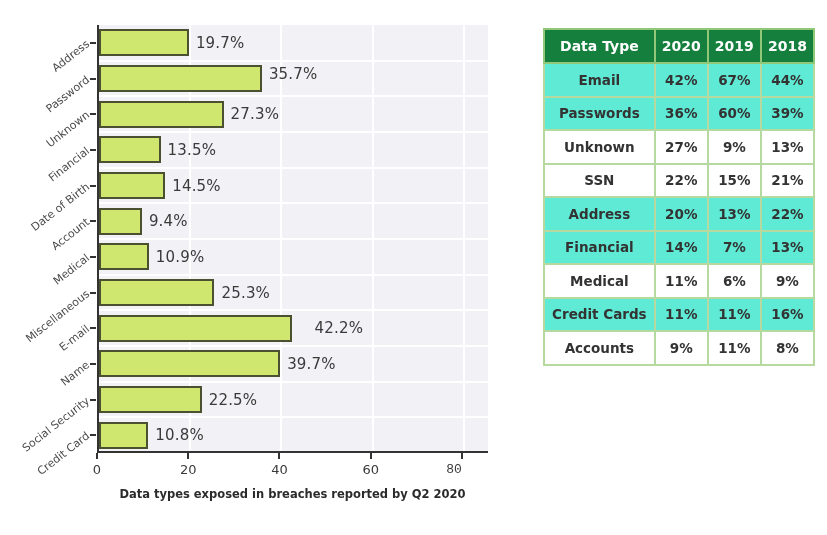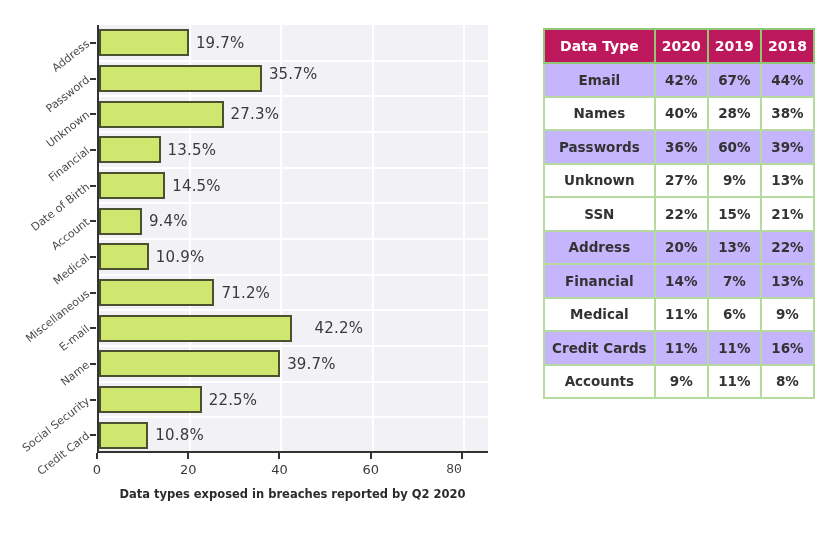--- a/index.html
+++ b/index.html
@@ -20,25 +20,25 @@
     transform:rotate(-38deg);transform-origin:100% 50%;white-space:nowrap;}
   .xtick{position:absolute;width:2px;height:6px;background:#333;}
   .xlabel{position:absolute;font-size:13px;color:#3a3a3a;transform:translateX(-50%);}
   .chart-caption{position:absolute;left:97px;top:487px;width:391px;text-align:center;
     font-size:11.5px;font-weight:bold;color:#2b2b2b;}
 
   
   .table-wrap{position:absolute;left:543px;top:28px;width:272px;}
   table.breach{border-collapse:collapse;width:272px;table-layout:fixed;
     border:2px solid #b5d99e;}
-  table.breach th{background:#be185d;color:#ffffff;font-size:14px;font-weight:bold;
+  table.breach th{background:#15803d;color:#ffffff;font-size:14px;font-weight:bold;
     height:32px;border:2px solid #90c877;text-align:center;padding:0;}
   table.breach td{font-size:13.5px;font-weight:bold;color:#333333;text-align:center;
     height:31.5px;border:2px solid #b5d99e;padding:0;}
-  table.breach tr.alt td{background:#c4b5fd;}
+  table.breach tr.alt td{background:#5eead4;}
   table.breach tr.plain td{background:#ffffff;}
   .col-type{width:41%;} .col-y{width:19.66%;}
   .table-caption{position:absolute;left:-2px;top:447px;width:276px;text-align:center;
     font-size:11.5px;font-weight:bold;color:#2b2b2b;line-height:1.35;}
 </style>
 </head>
 <body>
 
 <div class="canvas">
 
@@ -67,21 +67,21 @@
         <div class="bar-value" style="left: 131.554px; top: 89.1667px;">27.3%</div>
         <div class="bar" style="left: 0px; top: 111.333px; width: 61.5928px; height: 27px; background: rgb(207, 231, 110); border-color: rgb(75, 80, 48);"></div>
         <div class="bar-value" style="left: 68.5928px; top: 124.833px;">13.5%</div>
         <div class="bar" style="left: 0px; top: 147px; width: 66.1552px; height: 27px; background: rgb(207, 231, 110); border-color: rgb(75, 80, 48);"></div>
         <div class="bar-value" style="left: 73.1552px; top: 160.5px;">14.5%</div>
         <div class="bar" style="left: 0px; top: 182.667px; width: 42.8868px; height: 27px; background: rgb(207, 231, 110); border-color: rgb(75, 80, 48);"></div>
         <div class="bar-value" style="left: 49.8868px; top: 196.167px;">9.4%</div>
         <div class="bar" style="left: 0px; top: 218.333px; width: 49.7305px; height: 27px; background: rgb(207, 231, 110); border-color: rgb(75, 80, 48);"></div>
         <div class="bar-value" style="left: 56.7305px; top: 231.833px;">10.9%</div>
         <div class="bar" style="left: 0px; top: 254px; width: 115.429px; height: 27px; background: rgb(207, 231, 110); border-color: rgb(75, 80, 48);"></div>
-        <div class="bar-value" style="left: 122.429px; top: 267.5px;">71.2%</div>
+        <div class="bar-value" style="left: 122.429px; top: 267.5px;">25.3%</div>
         <div class="bar" style="left: 0px; top: 289.667px; width: 192.534px; height: 27px; background: rgb(207, 231, 110); border-color: rgb(75, 80, 48);"></div>
         <div class="bar-value" style="left: 199.534px; top: 303.167px; margin-left: 16px;">42.2%</div>
         <div class="bar" style="left: 0px; top: 325.333px; width: 181.128px; height: 27px; background: rgb(207, 231, 110); border-color: rgb(75, 80, 48);"></div>
         <div class="bar-value" style="left: 188.128px; top: 338.833px;">39.7%</div>
         <div class="bar" style="left: 0px; top: 361px; width: 102.655px; height: 27px; background: rgb(207, 231, 110); border-color: rgb(75, 80, 48);"></div>
         <div class="bar-value" style="left: 109.655px; top: 374.5px;">22.5%</div>
         <div class="bar" style="left: 0px; top: 396.667px; width: 49.2742px; height: 27px; background: rgb(207, 231, 110); border-color: rgb(75, 80, 48);"></div>
         <div class="bar-value" style="left: 56.2742px; top: 410.167px;">10.8%</div>
       </div>
     <div id="y-axis-layer">
@@ -141,26 +141,20 @@
             <th>2018</th>
           </tr>
         </thead>
       <tbody id="table-body">
           <tr class="alt">
             <td>Email</td>
             <td>42%</td>
             <td>67%</td>
             <td>44%</td>
           </tr>
-          <tr class="plain">
-            <td>Names</td>
-            <td>40%</td>
-            <td>28%</td>
-            <td>38%</td>
-          </tr>
           <tr class="alt">
             <td>Passwords</td>
             <td>36%</td>
             <td>60%</td>
             <td>39%</td>
           </tr>
           <tr class="plain">
             <td>Unknown</td>
             <td>27%</td>
             <td>9%</td>

